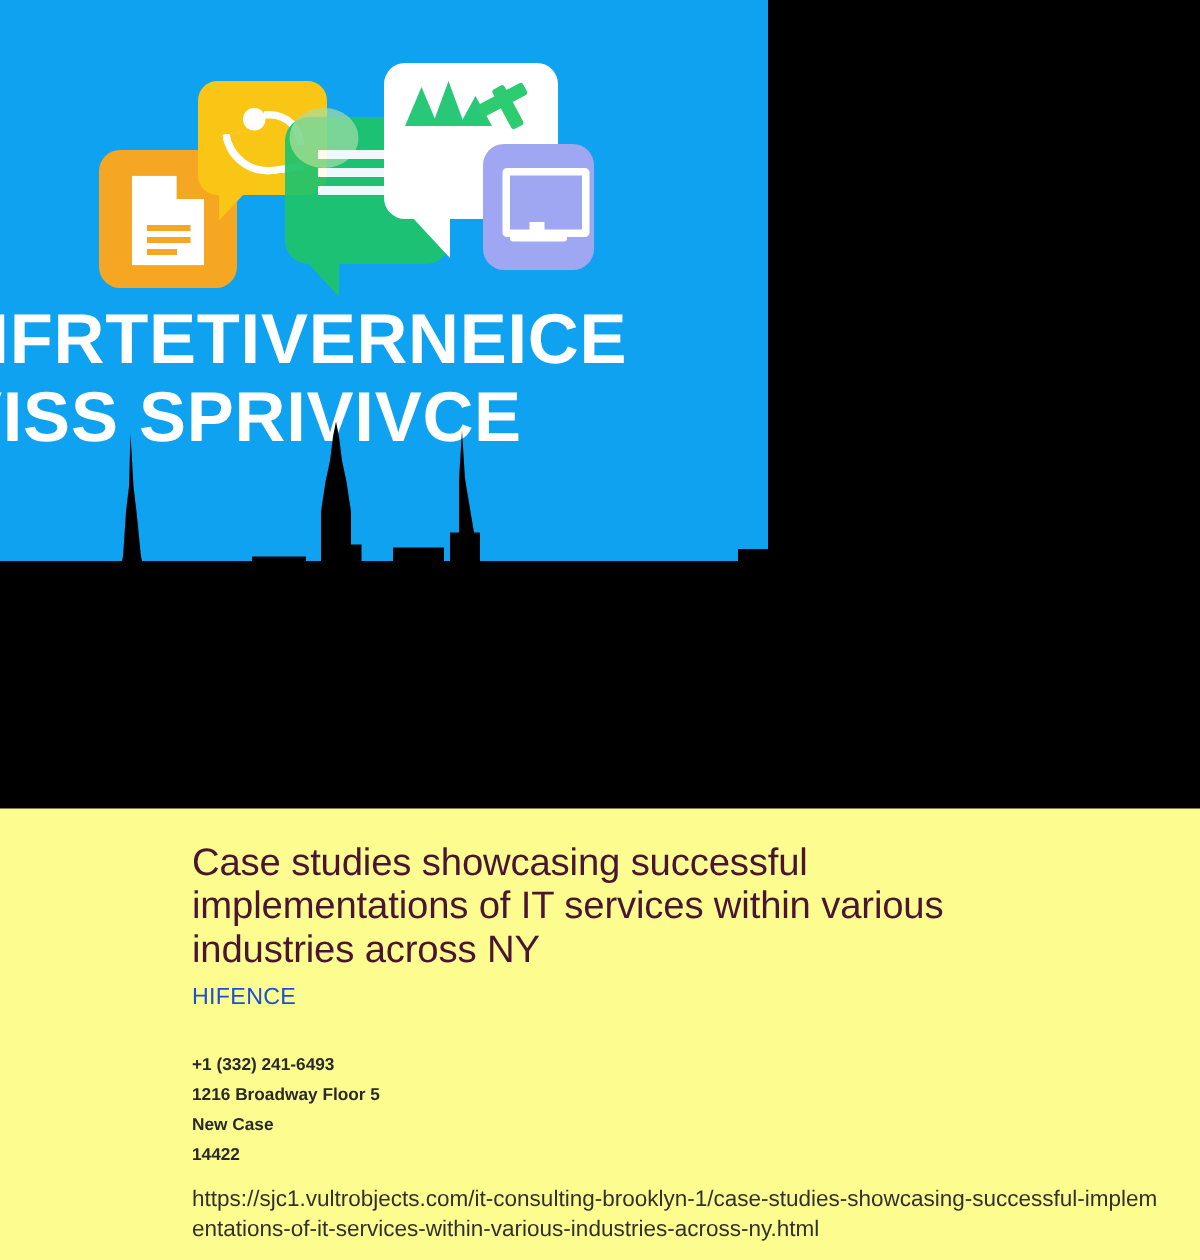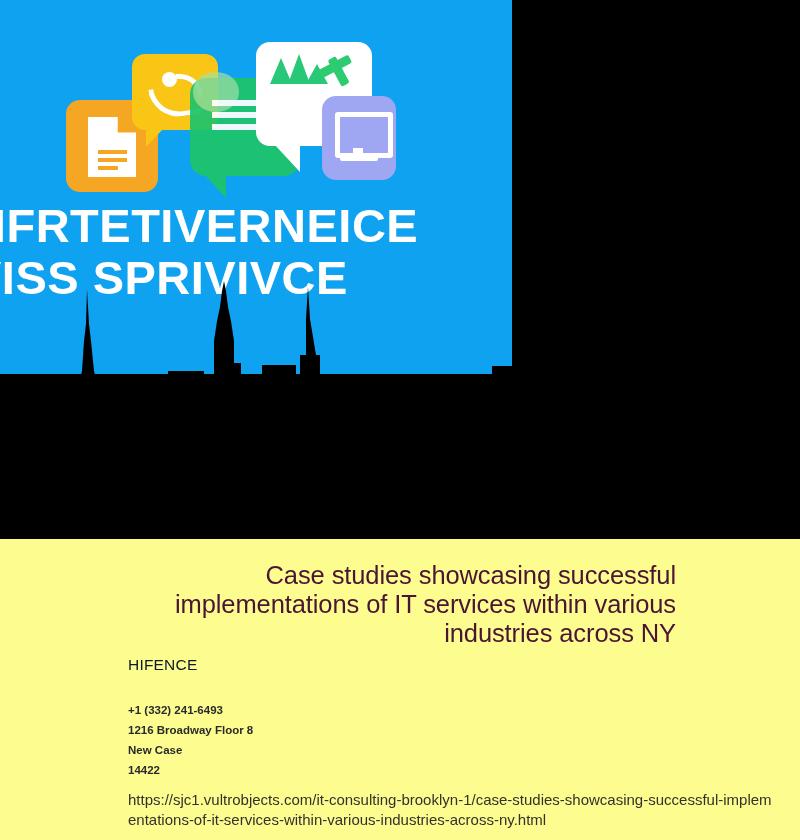--- a/index.html
+++ b/index.html
@@ -323,26 +323,25 @@
 
   .headline {
     margin: 0;
     color: #4a1433;
     font-family: "Liberation Sans", sans-serif;
     font-weight: 400;
     font-size: 25.5px;
     line-height: 29px;
     letter-spacing: -0.1px;
     max-width: 548px;
-    text-align: right;
   }
 
   .brand {
     margin: 8px 0 0 0;
-    color: #0f172a;
+    color: #1d4ed8;
     font-family: "Liberation Sans", sans-serif;
     font-weight: 400;
     font-size: 15.5px;
     letter-spacing: 0.2px;
   }
 
   .contact {
     margin-top: 26px;
     color: #2a2a2a;
     font-family: "Liberation Sans", sans-serif;
@@ -440,21 +439,21 @@
 
   <div class="panel">
     <div class="panel-inner">
 
       <h1 class="headline">Case studies showcasing successful implementations of IT services within various industries across NY</h1>
 
       <div class="brand">HIFENCE</div>
 
       <div class="contact">
         <div>+1 (332) 241-6493</div>
-        <div>1216 Broadway Floor 8</div>
+        <div>1216 Broadway Floor 5</div>
         <div>New Case</div>
         <div>14422</div>
       </div>
 
       <div class="source-url">https://sjc1.vultrobjects.com/it-consulting-brooklyn-1/case-studies-showcasing-successful-implementations-of-it-services-within-various-industries-across-ny.html</div>
 
     </div>
   </div>
 
 </div>

